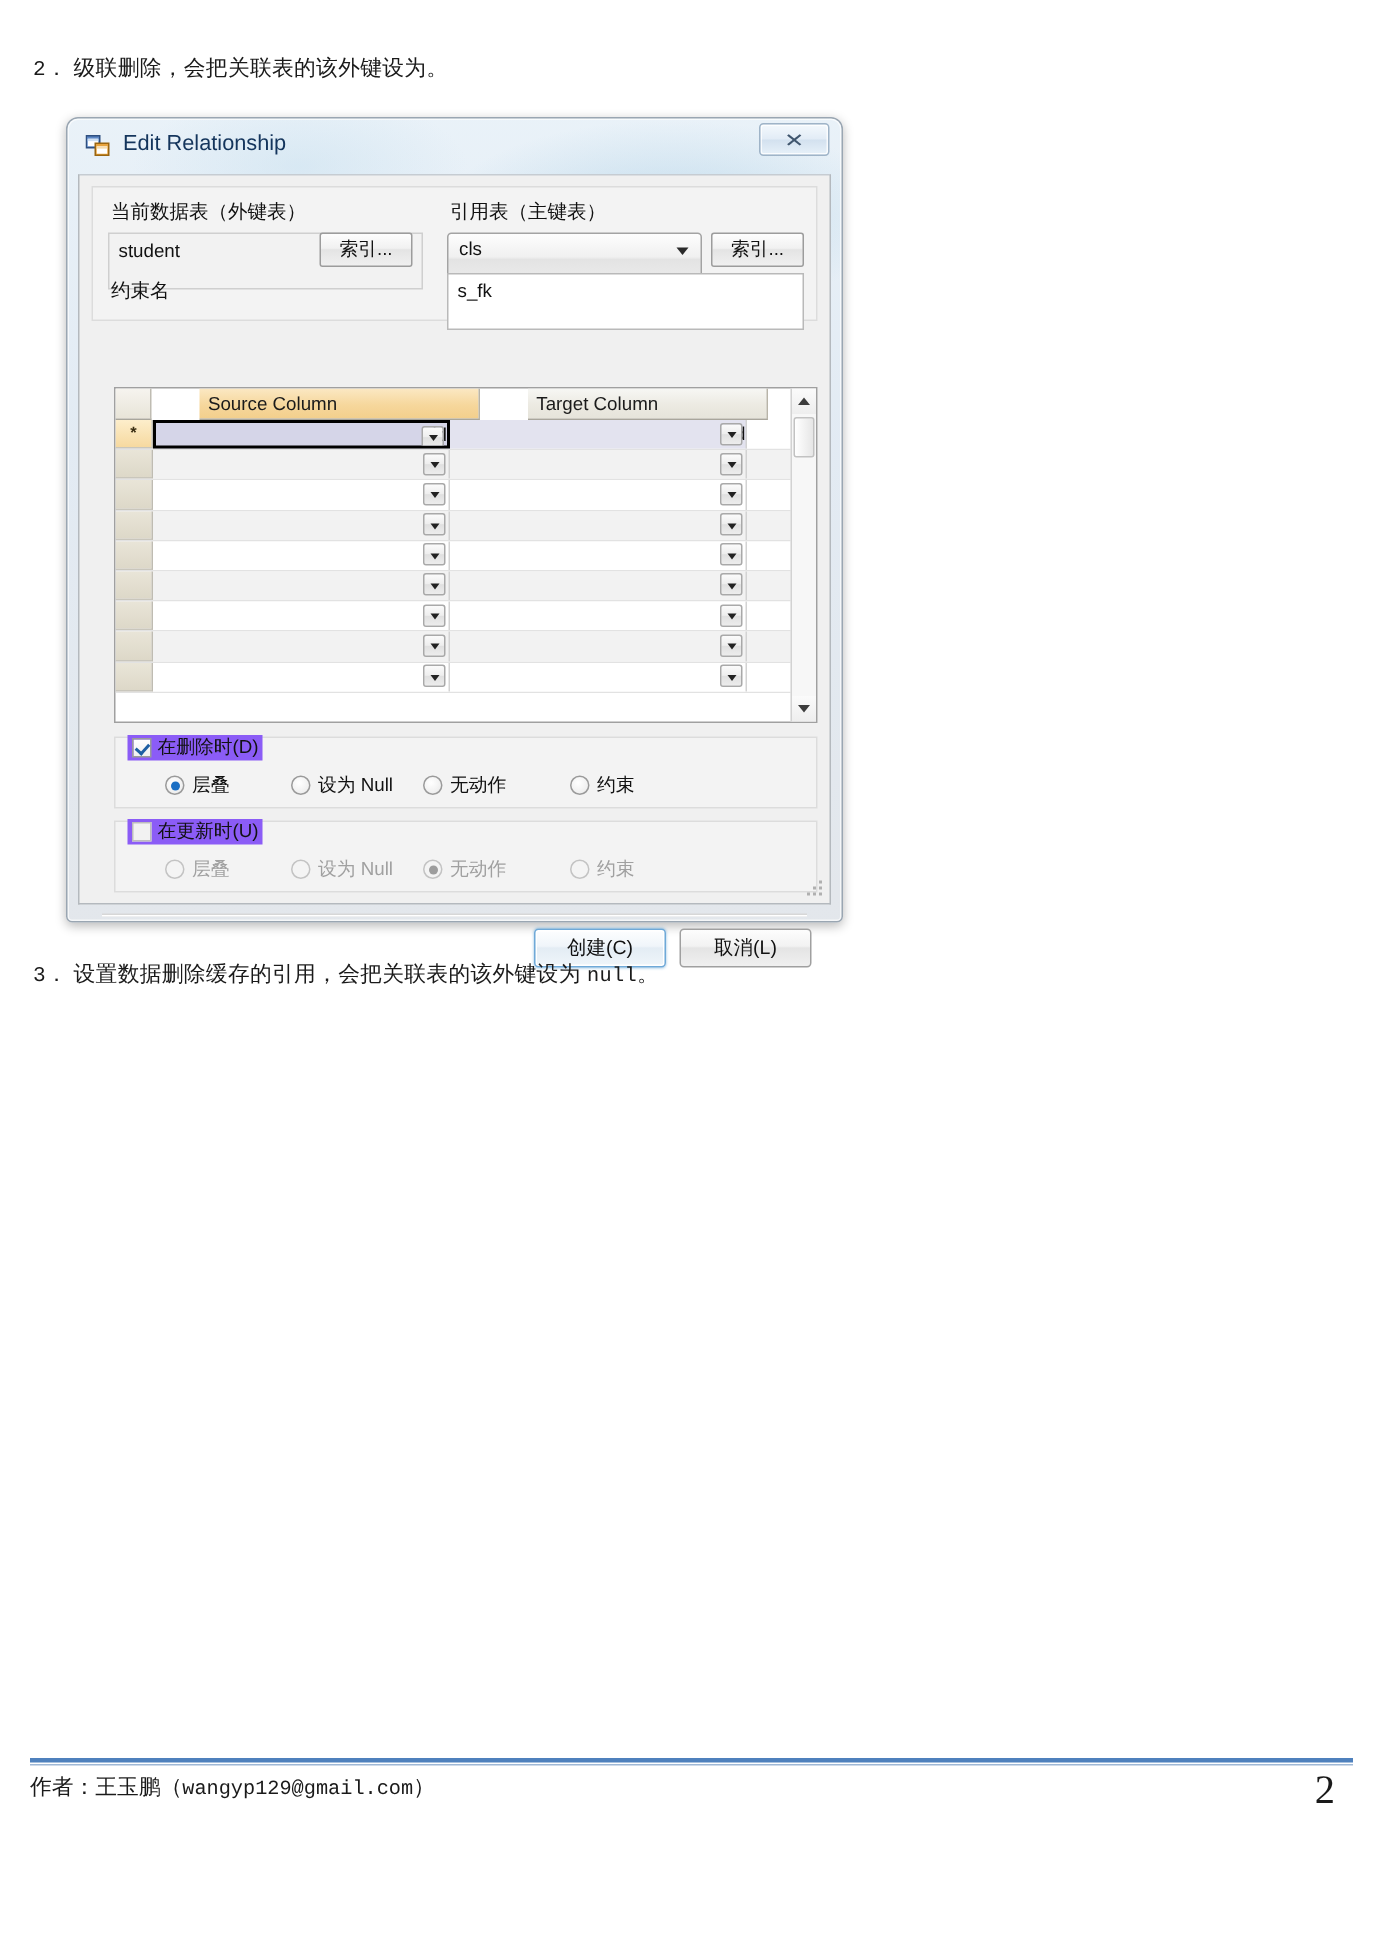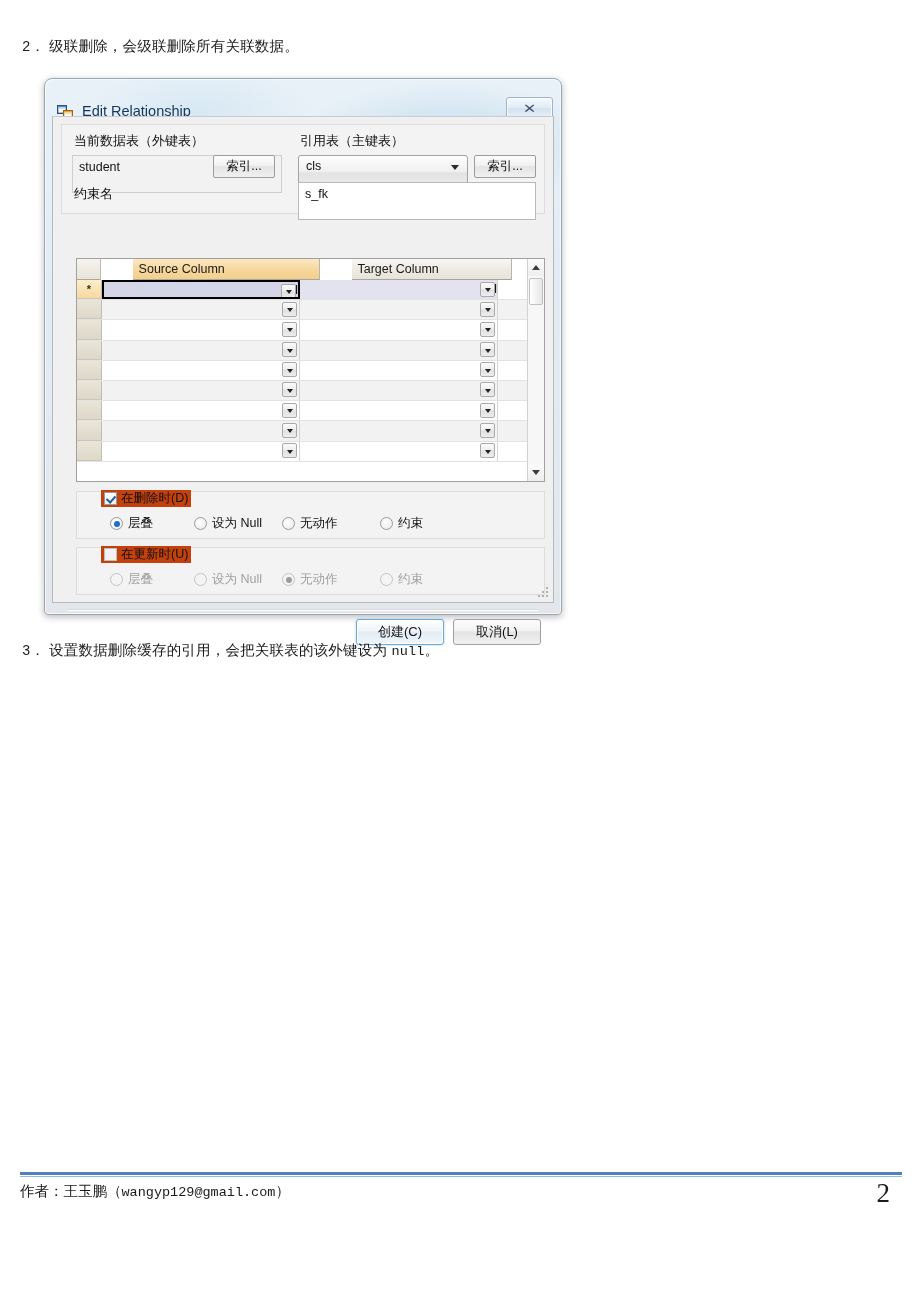--- a/index.html
+++ b/index.html
@@ -94,21 +94,20 @@
       linear-gradient(to bottom, rgba(232,241,248,0.95) 0%, rgba(225,234,243,0.95) 38%, rgba(226,230,235,0.97) 100%);
     border: 1px solid #9aa6b2;
     box-shadow: 0 2px 7px rgba(0,0,0,0.28), inset 0 0 0 1px rgba(255,255,255,0.65);
     box-sizing: border-box;
   }
   .title-bar {
     position: absolute;
     left: 0; top: 0;
     width: 100%;
     height: 38px;
-    margin-top: 15px;
   }
   .win-icon {
     position: absolute;
     left: 13px;
     top: 11px;
     width: 17px;
     height: 16px;
   }
   .win-title {
     position: absolute;
@@ -428,25 +427,25 @@
     width: 469px;
     border: 1px solid #dcdcdc;
     background: #f3f3f3;
     box-sizing: border-box;
   }
   #grp-del { top: 374px; height: 48px; }
   #grp-upd { top: 430px; height: 48px; }
 
   .grp-check {
     position: absolute;
-    left: 24px;
+    left: 8px;
     top: -2px;
     display: flex;
     align-items: center;
-    background: #c2410c;
+    background: #8b5cf6;
     padding: 0 3px;
     cursor: default;
   }
   .cbx {
     width: 13px;
     height: 13px;
     border: 1px solid #9a9a9a;
     background: linear-gradient(to bottom, #ffffff, #f0f0f0);
     box-sizing: border-box;
     position: relative;
@@ -565,21 +564,21 @@
     background: #b0b0b0;
   }
 </style>
 </head>
 <body>
 
 <div class="page">
 
   <div class="doc-line" id="line2">
     <span class="doc-num">2．</span>
-    <span>级联删除，会级联删除所有关联数据。</span>
+    <span>级联删除，会把关联表的该外键设为。</span>
   </div>
 
   <div class="win-wrap">
     <div class="win-frame"></div>
 
     <div class="title-bar">
       <span class="win-icon">
         <svg width="17" height="16" viewBox="0 0 17 16">
           <rect x="0.5" y="1.5" width="9" height="8" fill="#5b86c4" stroke="#2e4f80"></rect>
           <rect x="1.5" y="3.5" width="7" height="5" fill="#ffffff"></rect>

